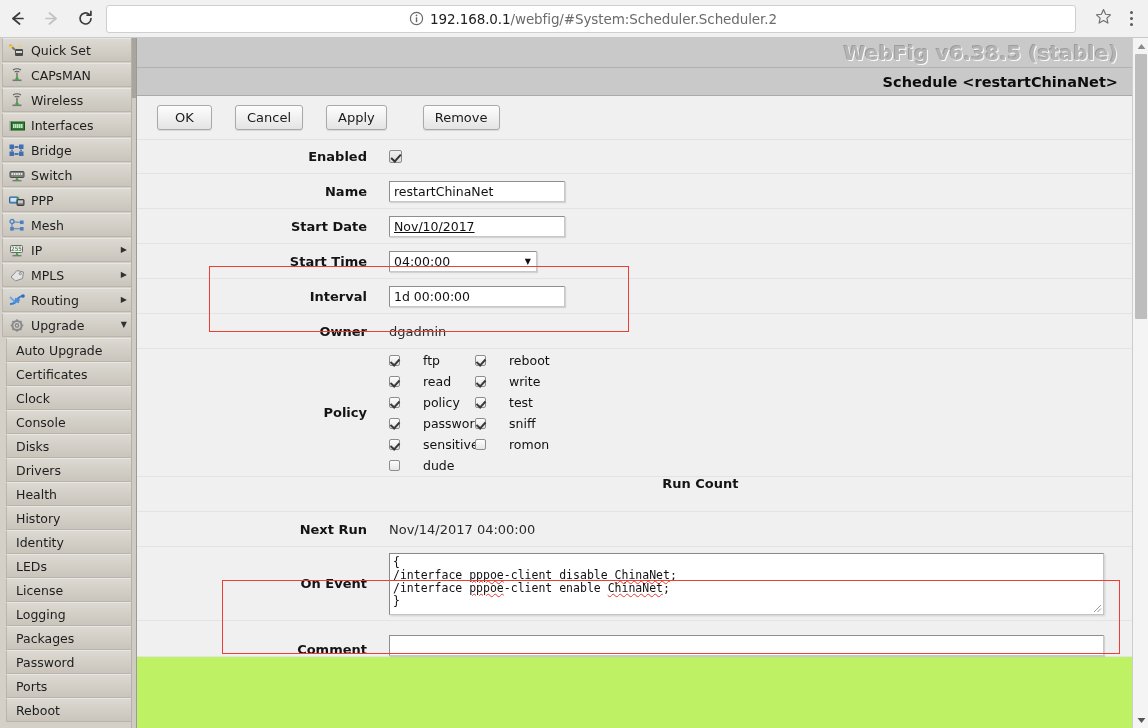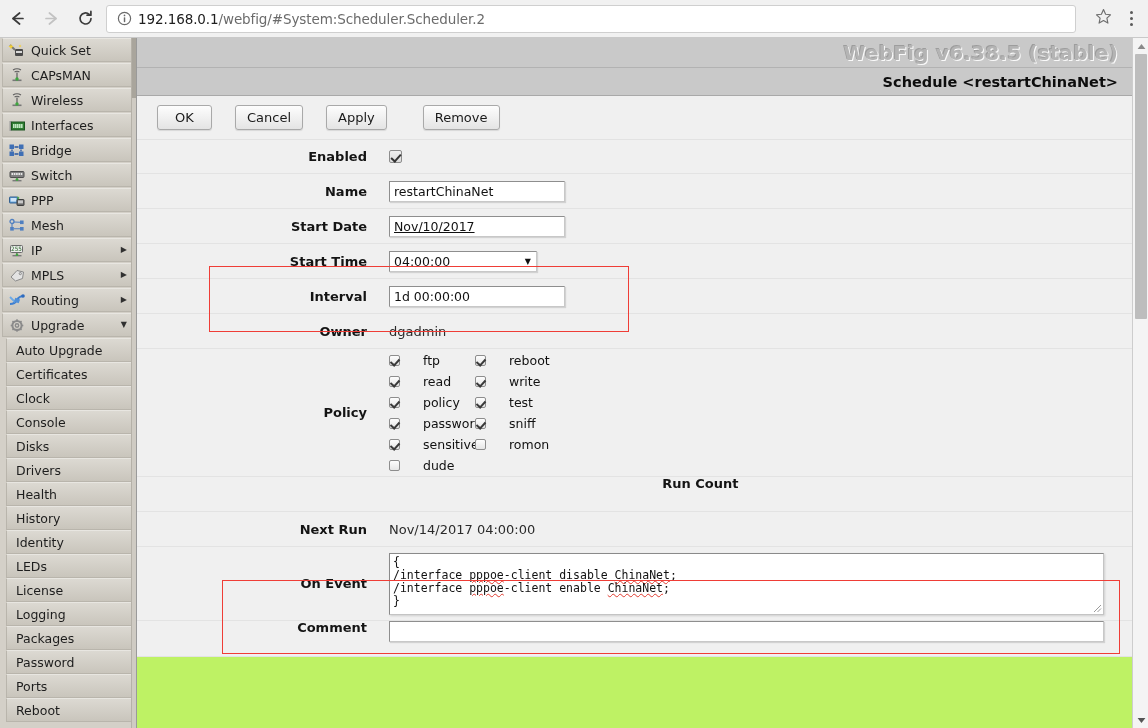--- a/index.html
+++ b/index.html
@@ -28,20 +28,21 @@
 
   #url-box {
     flex: 1 1 auto;
     height: 28px;
     margin: 0 12px 0 4px;
     background: #ffffff;
     border: 1px solid #cfcfcf;
     border-radius: 3px;
     display: flex; align-items: center;
     padding: 0 6px;
+    justify-content: center;
   }
   #info-icon { flex: 0 0 auto; width: 22px; display:flex; align-items:center; justify-content:center; }
   #url-text {
     font-family: "DejaVu Sans", "Liberation Sans", sans-serif;
     font-size: 13.5px;
     color: #202020;
     white-space: nowrap; overflow: hidden;
     padding-left: 3px;
     letter-spacing: -0.1px;
   }
@@ -746,21 +747,21 @@
           <div class="code-area"><span>{</span>
 <span><span>/interface </span><span class="squig">pppoe</span><span>-client disable </span><span class="squig">ChinaNet</span><span>;</span></span>
 <span><span>/interface </span><span class="squig">pppoe</span><span>-client enable </span><span class="squig">ChinaNet</span><span>;</span></span>
 <span>}</span><span class="resize-grip"><svg width="11" height="11" viewBox="0 0 11 11">
                   <line x1="10" y1="3" x2="3" y2="10" stroke="#9a9a9a" stroke-width="1"></line>
                   <line x1="10" y1="6.5" x2="6.5" y2="10" stroke="#9a9a9a" stroke-width="1"></line>
                 </svg></span></div>
         </div>
       </div>
 
-      <div class="frow" style="height:36px;align-items:flex-start;">
+      <div class="frow" style="height:36px;align-items:flex-end;">
         <div class="flabel">Comment</div>
         <div class="fval">
           <input class="txt-input" style="width: 715px;" value="">
         </div>
       </div>
 
       <div class="redbox" style="left:72px; top:228px; width:420px; height:66px;"></div>
       <div class="redbox" style="left:85px; top:542px; width:898px; height:74px;"></div>
     </div>
 

